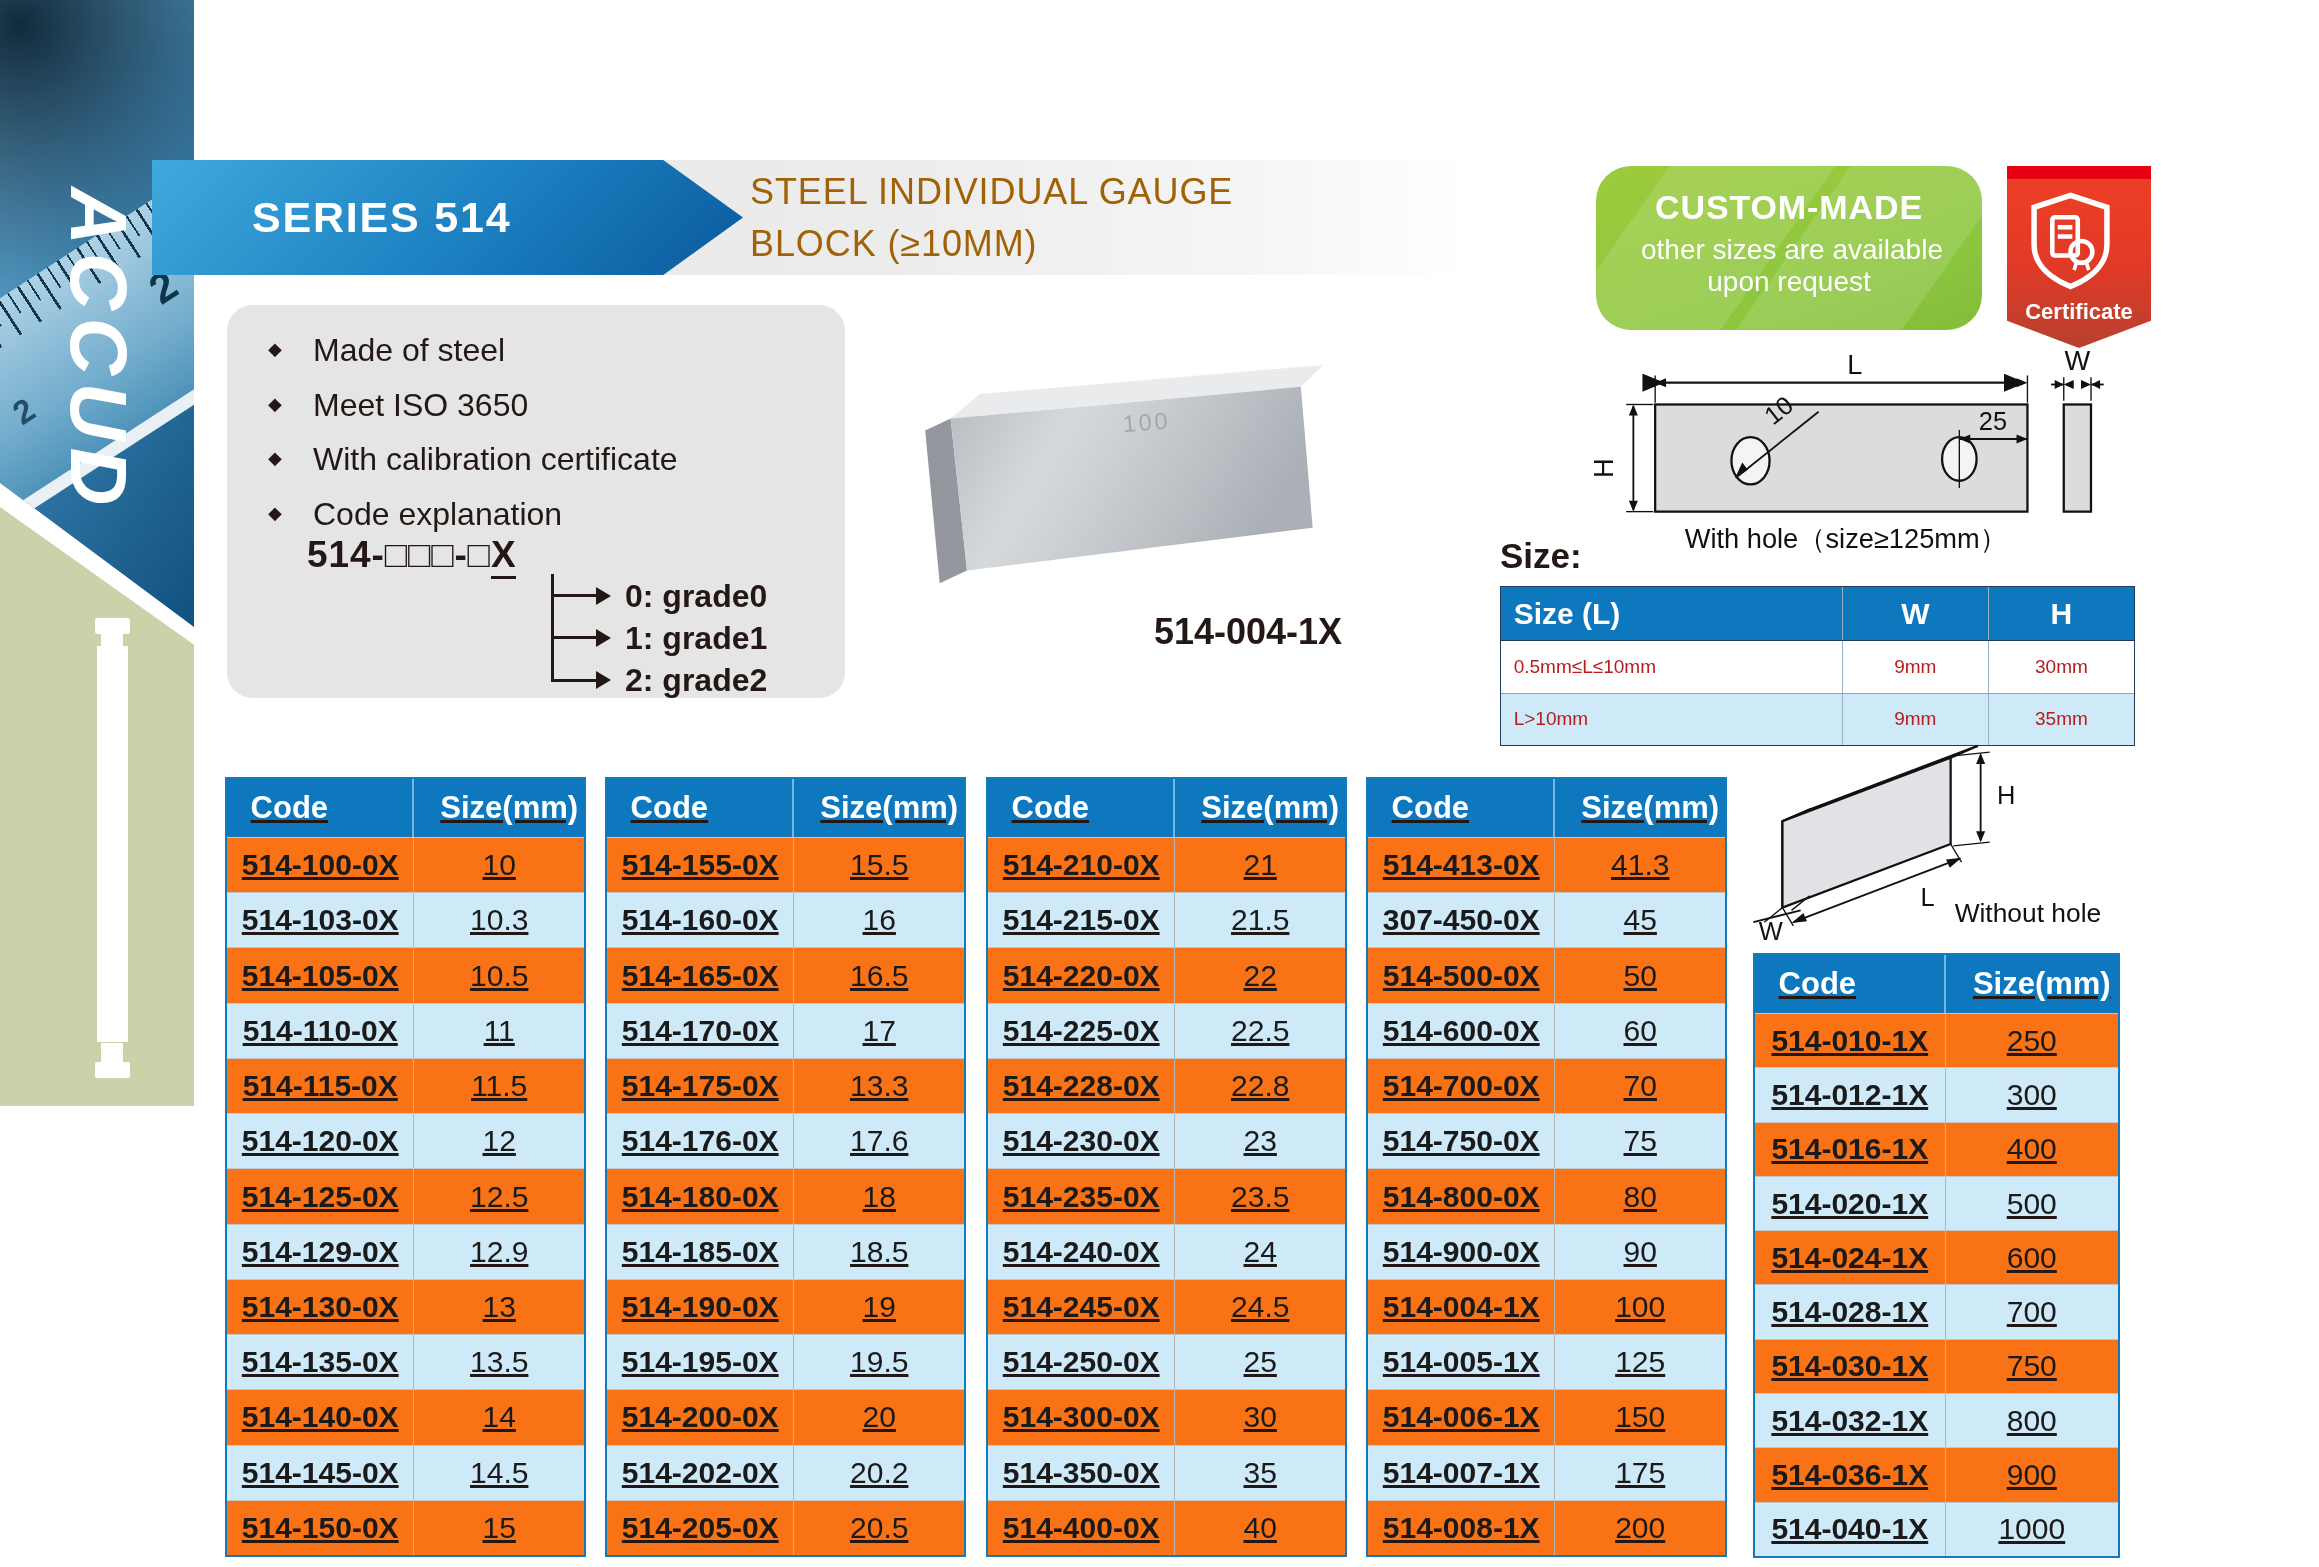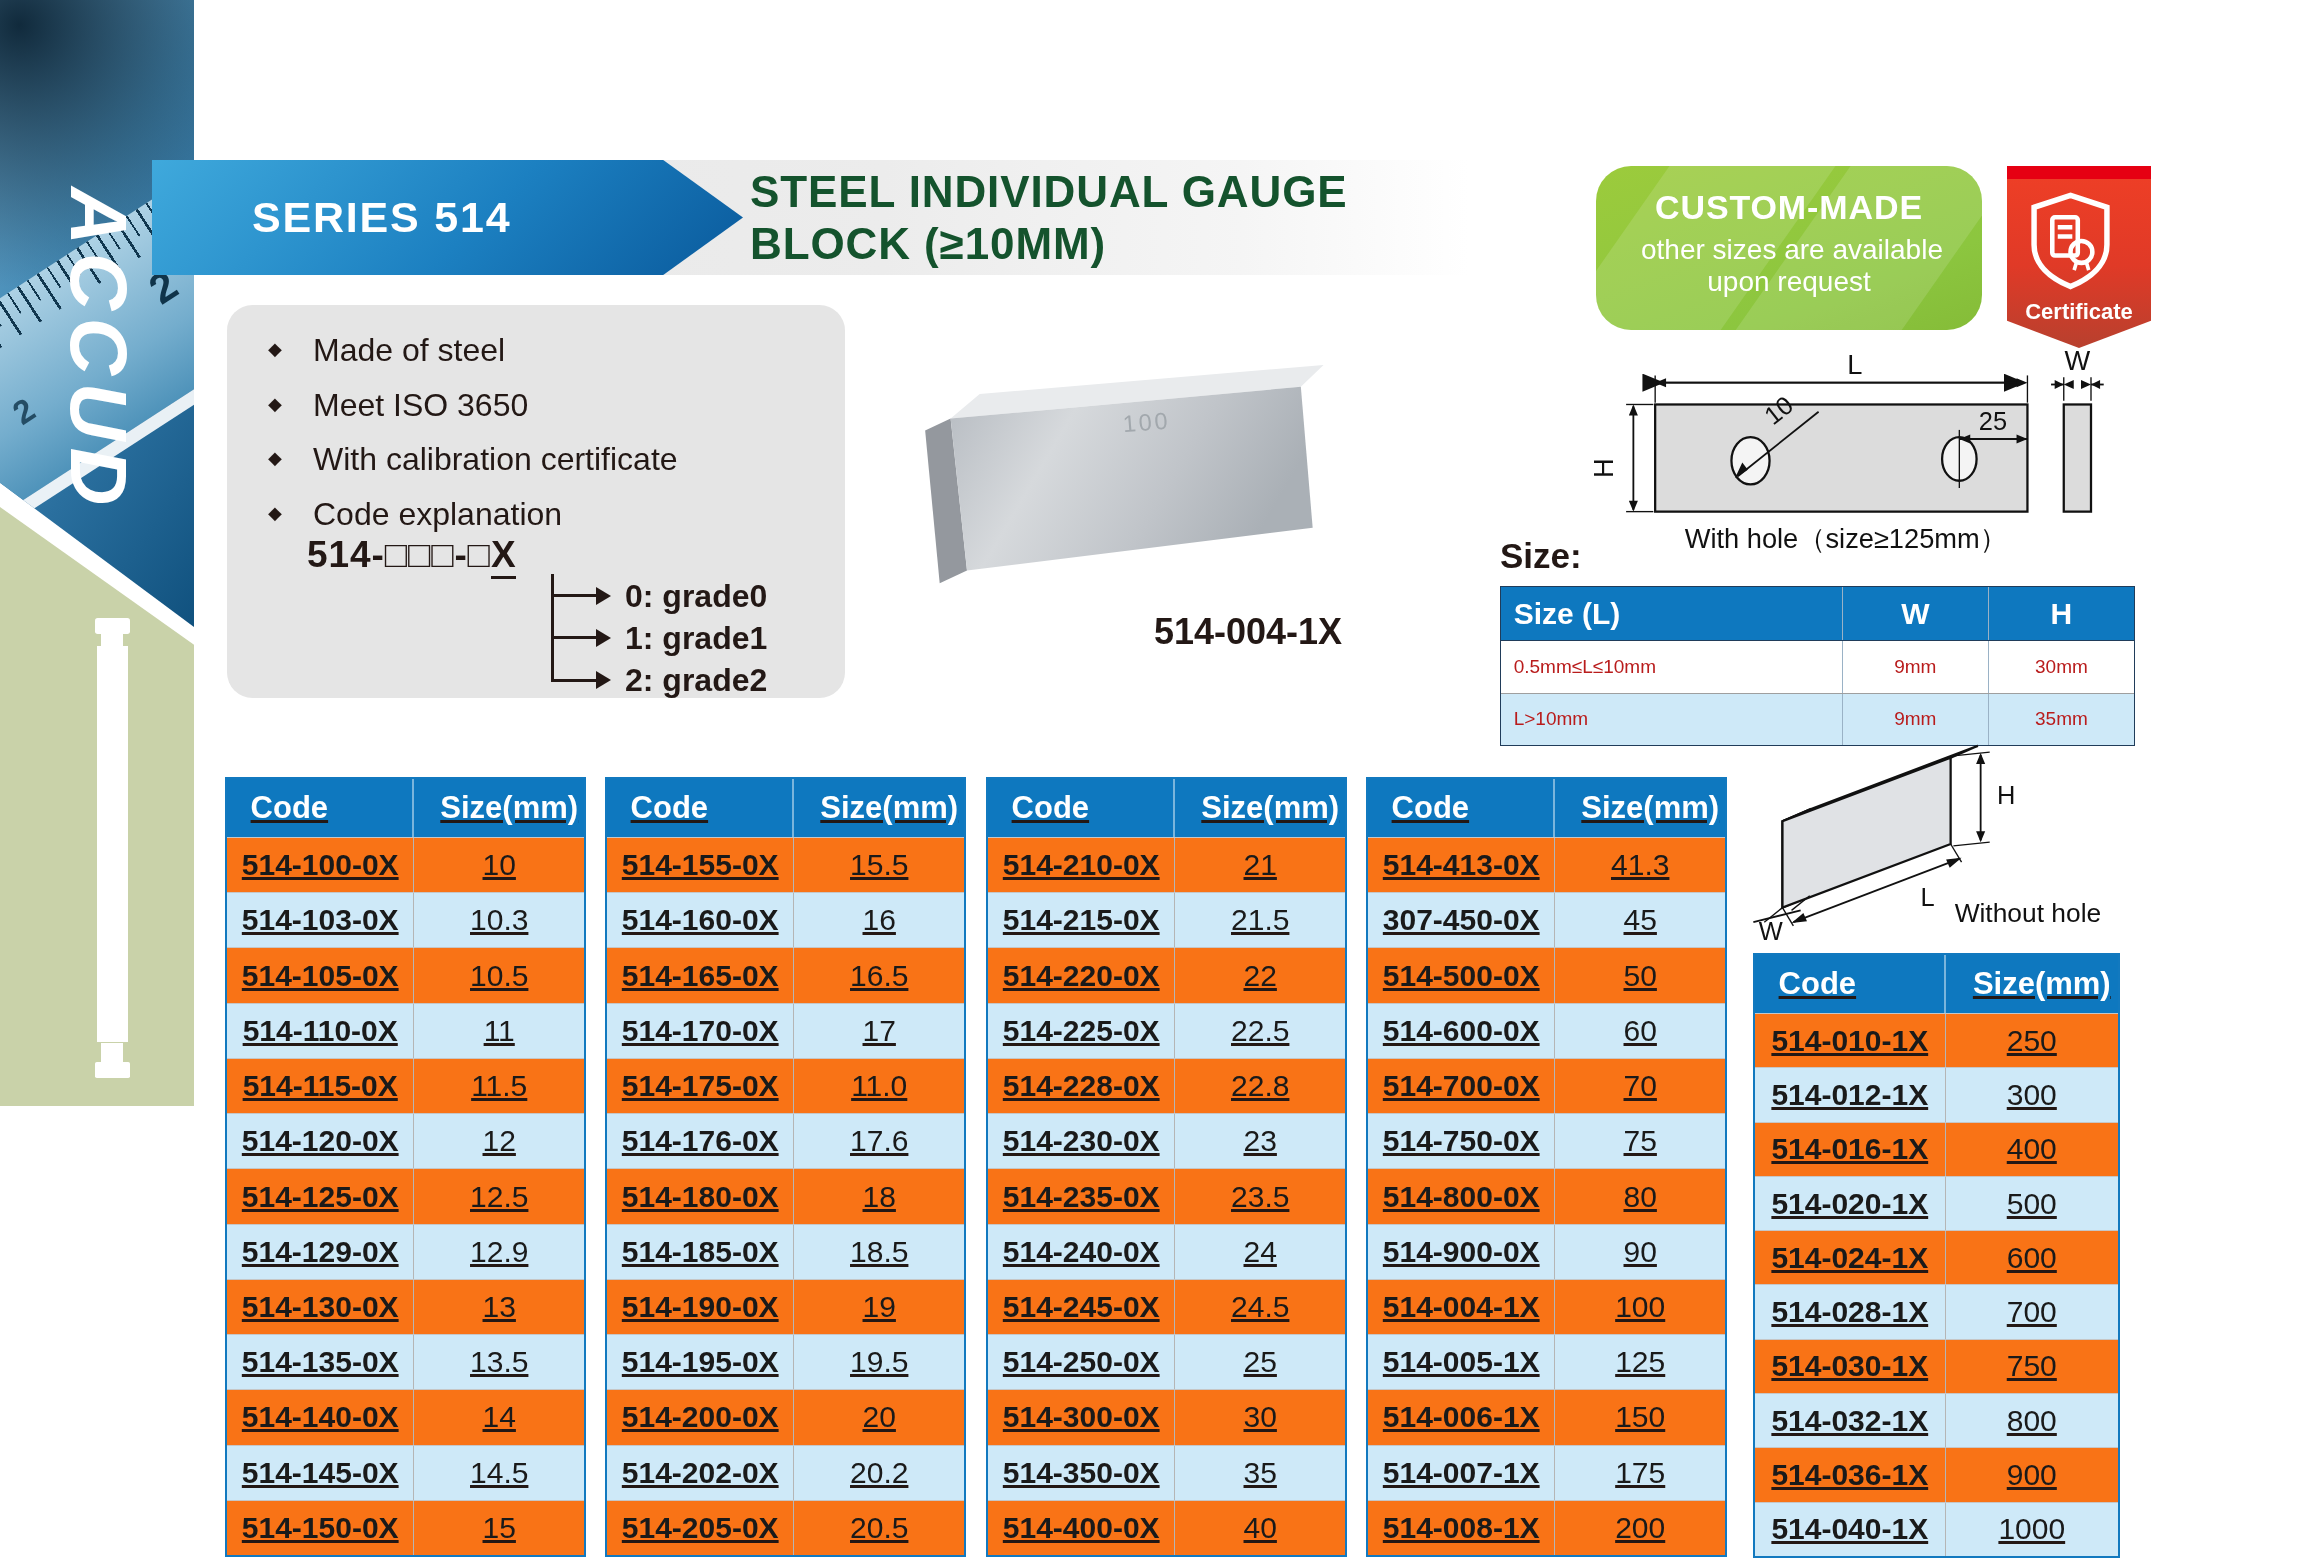--- a/index.html
+++ b/index.html
@@ -35,22 +35,22 @@
   .hi-base{left:0;top:444px;width:35px;height:15.5px;border-radius:1.8px;}
 
   
   .title-band{position:absolute;left:152px;top:160px;width:1330px;height:115px;
       background:linear-gradient(90deg,#e7e7e7 0%,#ececec 55%,#f5f5f5 82%,rgba(250,250,250,0) 99%);}
   .series-arrow{position:absolute;left:152px;top:160px;width:591px;height:115px;
       clip-path:polygon(0 0,86.5% 0,100% 50%,86.5% 100%,0 100%);
       background:linear-gradient(135deg,#3fa9dc 0%,#1c80c1 55%,#0a5a9c 100%);
       display:flex;align-items:center;}
   .series-arrow span{color:#fff;font-size:43px;font-weight:bold;letter-spacing:1.8px;padding-left:100px;}
-  .main-title{position:absolute;left:750px;top:166px;font-size:44px;line-height:52px;
-      font-weight:bold;color:#14532d;letter-spacing:0.9px;}
+  .main-title{position:absolute;left:750px;top:166px;font-size:36px;line-height:52px;
+      font-weight:normal;color:#a16207;letter-spacing:0.9px;}
 
   
   .features{position:absolute;left:227px;top:305px;width:618px;height:393px;background:#e5e5e5;border-radius:25.5px;}
   .feat{position:absolute;left:86px;font-size:32px;color:#231815;}
   .feat::before{content:"◆";position:absolute;left:-45px;top:6.4px;font-size:18px;}
   .f0{top:27px;}.f1{top:82px;}.f2{top:136px;}.f3{top:191px;}
   .code-pattern{position:absolute;left:80px;top:229px;font-size:37px;font-weight:bold;letter-spacing:0.9px;}
   .code-x{border-bottom:3.6px solid #231815;padding-bottom:0.9px;}
   .fork-v{position:absolute;left:324px;top:269px;width:2.7px;height:107px;background:#231815;}
   .fork-h{position:absolute;left:324px;width:45px;height:2.7px;background:#231815;}
@@ -363,21 +363,21 @@
         <div class="row">
           <div class="c1">514-165-0X</div>
           <div class="c2">16.5</div>
         </div>
         <div class="row alt">
           <div class="c1">514-170-0X</div>
           <div class="c2">17</div>
         </div>
         <div class="row">
           <div class="c1">514-175-0X</div>
-          <div class="c2">11.0</div>
+          <div class="c2">13.3</div>
         </div>
         <div class="row alt">
           <div class="c1">514-176-0X</div>
           <div class="c2">17.6</div>
         </div>
         <div class="row">
           <div class="c1">514-180-0X</div>
           <div class="c2">18</div>
         </div>
         <div class="row alt">

